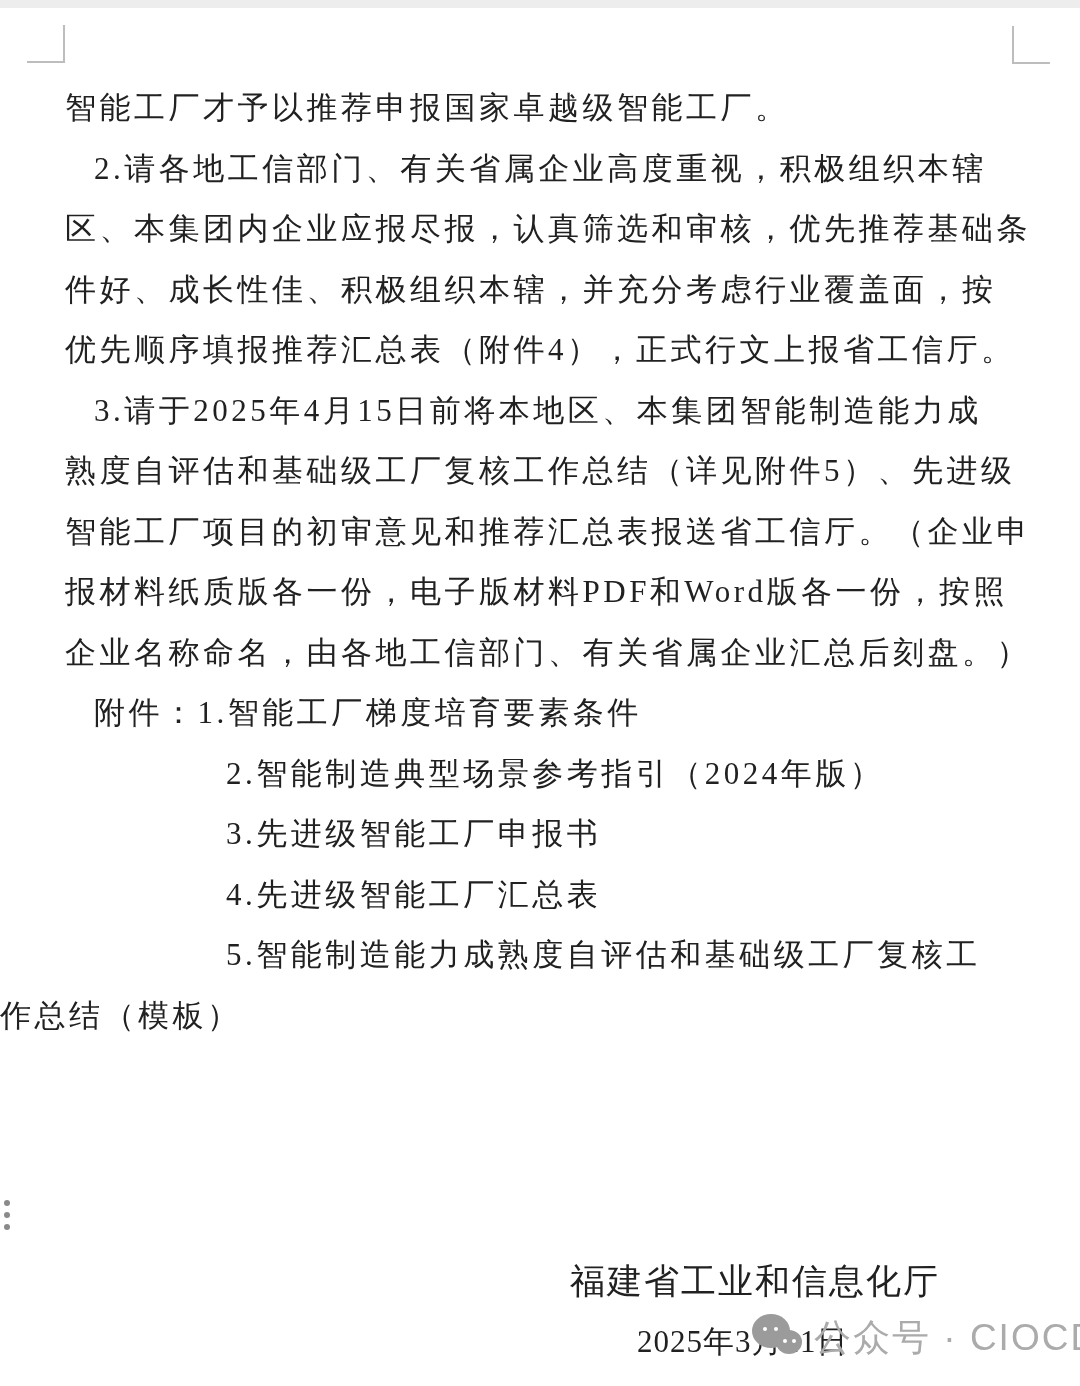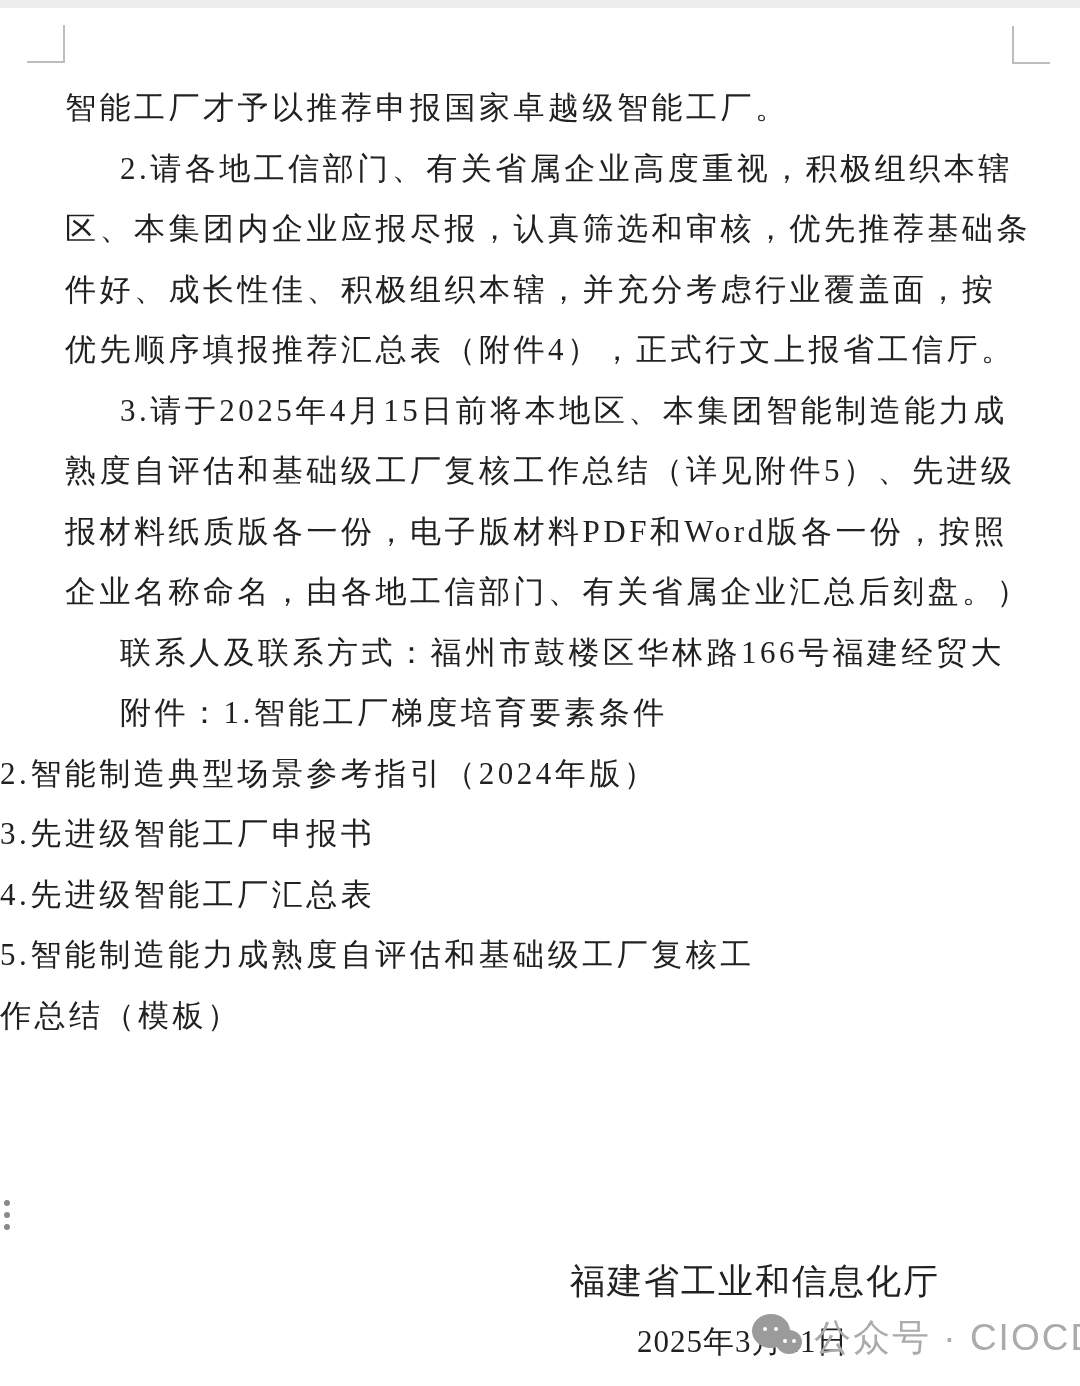--- a/index.html
+++ b/index.html
@@ -43,22 +43,22 @@
     color: #212121;
     font-size: 31px;
     letter-spacing: 3.5px;
   }
   .line {
     height: 60.5px;
     line-height: 60.5px;
     white-space: nowrap;
   }
   .flush   { padding-left: 65px; }
-  .indent1 { padding-left: 120px; }
-  .indent2 { }
+  .indent1 { padding-left: 94px; }
+  .indent2 { padding-left: 226px; }
   .indent3 { }
   
   .signature {
     position: absolute;
     left: 570px; top: 1258px;
     color: #212121;
     font-size: 35px;
     letter-spacing: 2px;
     line-height: 48px;
     white-space: nowrap;
@@ -139,23 +139,23 @@
 <div class="crop-mark crop-tr"></div>
 
 <div class="doc-text">
   <div class="line flush">智能工厂才予以推荐申报国家卓越级智能工厂。</div>
   <div class="line indent1">2.请各地工信部门、有关省属企业高度重视，积极组织本辖</div>
   <div class="line flush">区、本集团内企业应报尽报，认真筛选和审核，优先推荐基础条</div>
   <div class="line flush">件好、成长性佳、积极组织本辖，并充分考虑行业覆盖面，按</div>
   <div class="line flush">优先顺序填报推荐汇总表（附件4），正式行文上报省工信厅。</div>
   <div class="line indent1">3.请于2025年4月15日前将本地区、本集团智能制造能力成</div>
   <div class="line flush">熟度自评估和基础级工厂复核工作总结（详见附件5）、先进级</div>
+  <div class="line flush">智能工厂项目的初审意见和推荐汇总表报送省工信厅。（企业申</div>
   <div class="line flush">报材料纸质版各一份，电子版材料PDF和Word版各一份，按照</div>
   <div class="line flush">企业名称命名，由各地工信部门、有关省属企业汇总后刻盘。）</div>
-  <div class="line indent1">联系人及联系方式：福州市鼓楼区华林路166号福建经贸大</div>
   <div class="line indent1">附件：1.智能工厂梯度培育要素条件</div>
   <div class="line indent2">2.智能制造典型场景参考指引（2024年版）</div>
   <div class="line indent2">3.先进级智能工厂申报书</div>
   <div class="line indent2">4.先进级智能工厂汇总表</div>
   <div class="line indent2">5.智能制造能力成熟度自评估和基础级工厂复核工</div>
   <div class="line indent3">作总结（模板）</div>
 </div>
 
 <div class="signature">福建省工业和信息化厅</div>
 <div class="sign-date">2025年3月21日</div>

